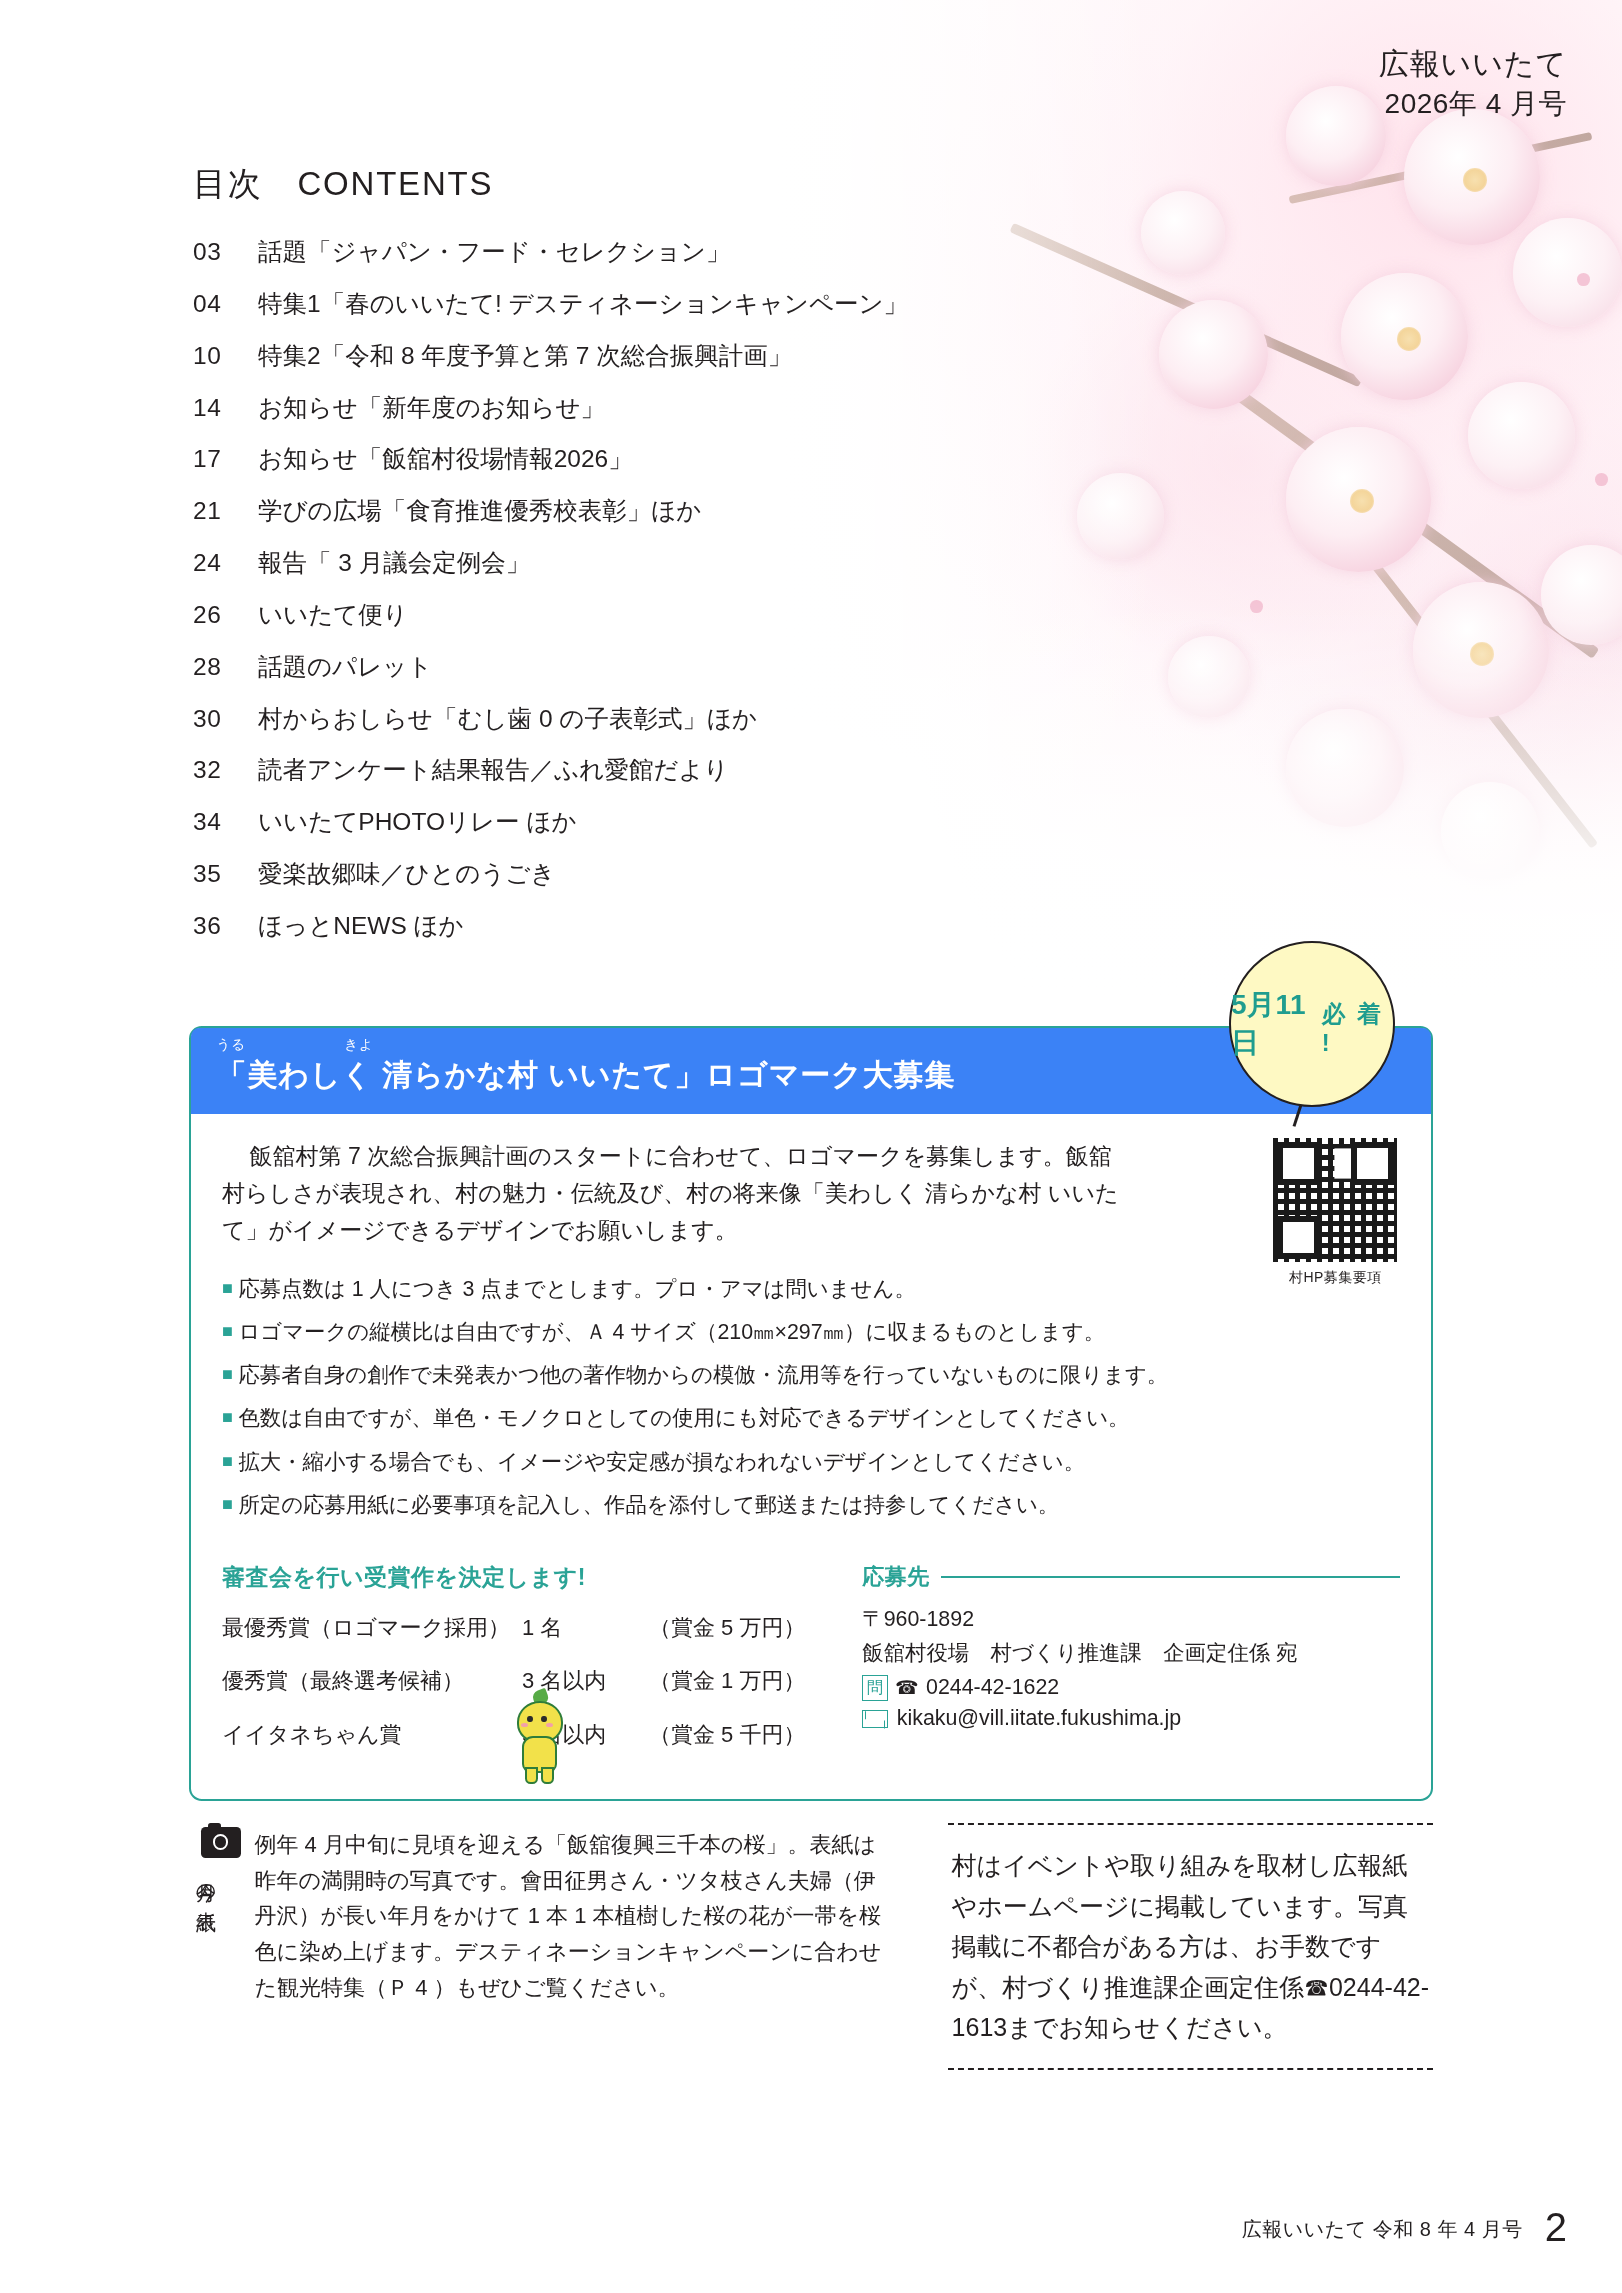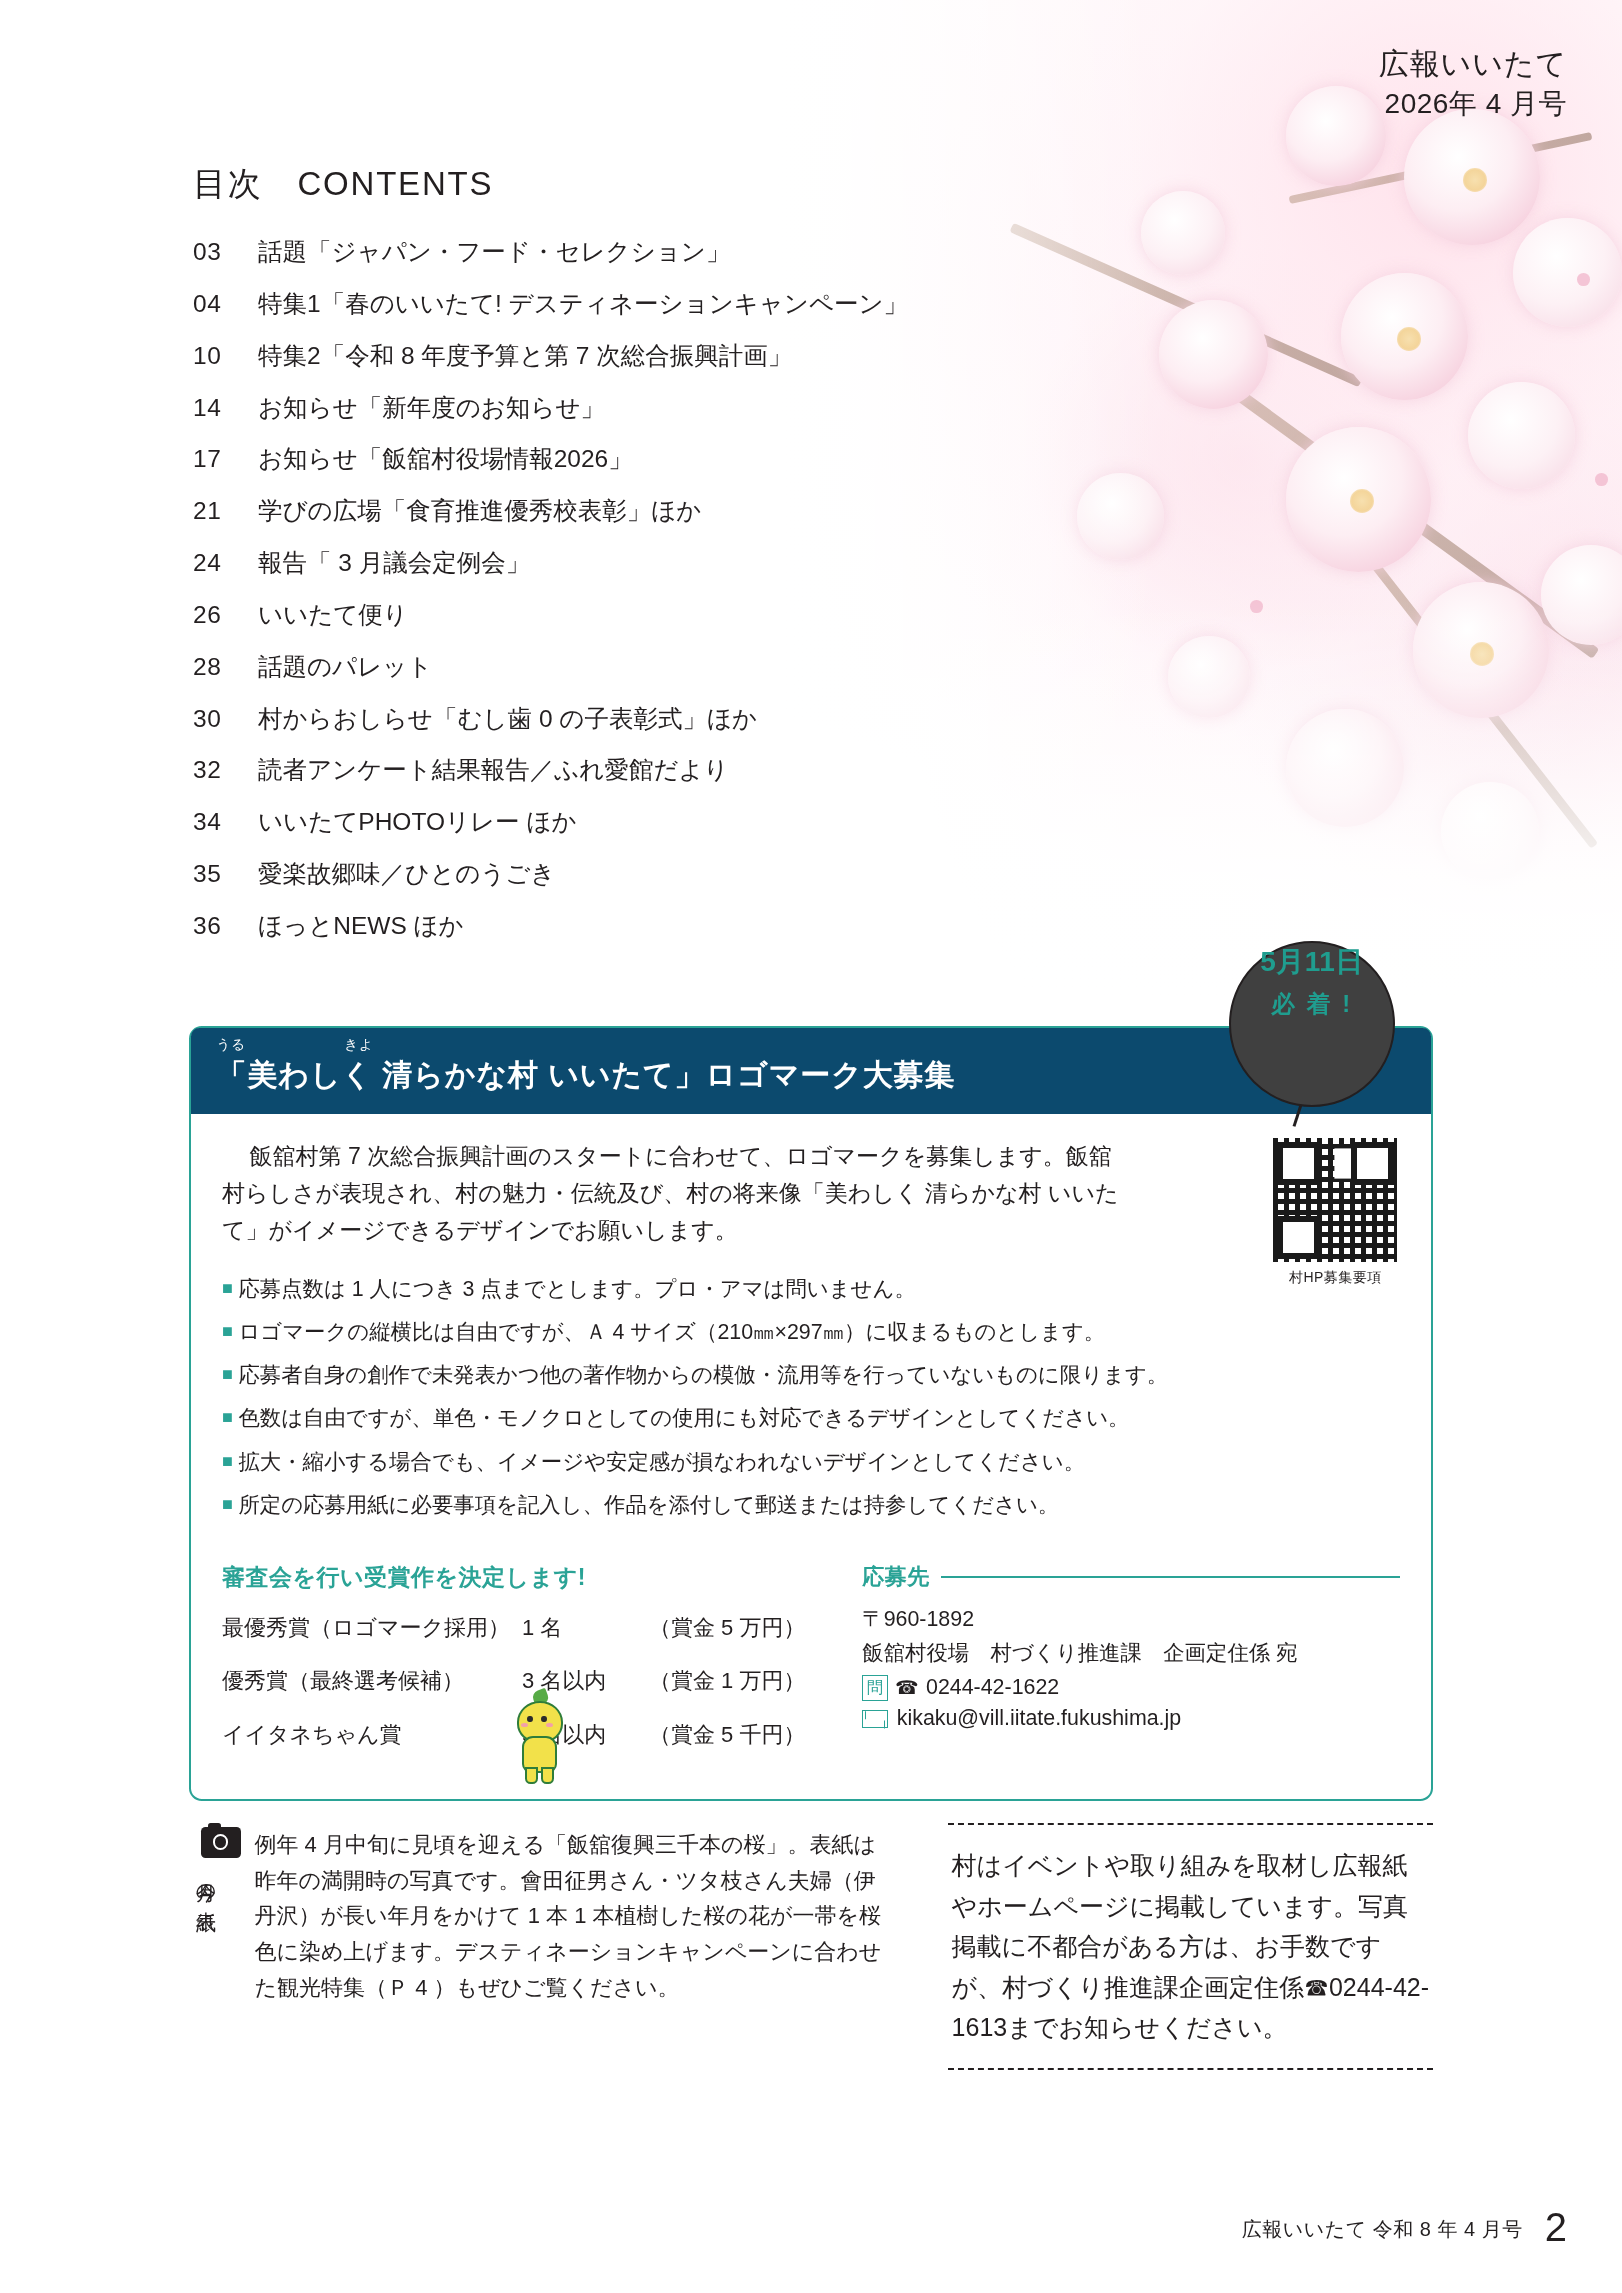--- a/index.html
+++ b/index.html
@@ -114,24 +114,24 @@
 
   
   .deadline {
     position: absolute;
     top: 941px;
     left: 1229px;
     width: 162px;
     height: 162px;
     border: 2.7px solid #231f20;
     border-radius: 50%;
-    background: #404040;
+    background: #fef9c3;
     z-index: 9;
     display: flex;
-    flex-direction: column;
+    flex-direction: row;
     align-items: center;
   }
   .deadline .d1 {
     font-size: 28px;
     font-weight: bold;
     color: #1f9d8f;
     letter-spacing: 0.5px;
   }
   .deadline .d2 {
     font-size: 23.6px;
@@ -157,21 +157,21 @@
     top: 1026px;
     left: 189px;
     width: 1244px;
     border: 2.7px solid #2aa396;
     border-radius: 12.7px;
     background: #ffffff;
     z-index: 7;
     box-sizing: border-box;
   }
   .contest-head {
-    background: #0c4a6e;
+    background: #3b82f6;
     color: #ffffff;
     border-radius: 8.2px 8.2px 0 0;
     padding: 14.5px 25.5px 18px 25.5px;
     position: relative;
   }
   .ruby-line {
     position: absolute;
     top: 8.2px;
     left: 25.5px;
     font-size: 13.6px;

